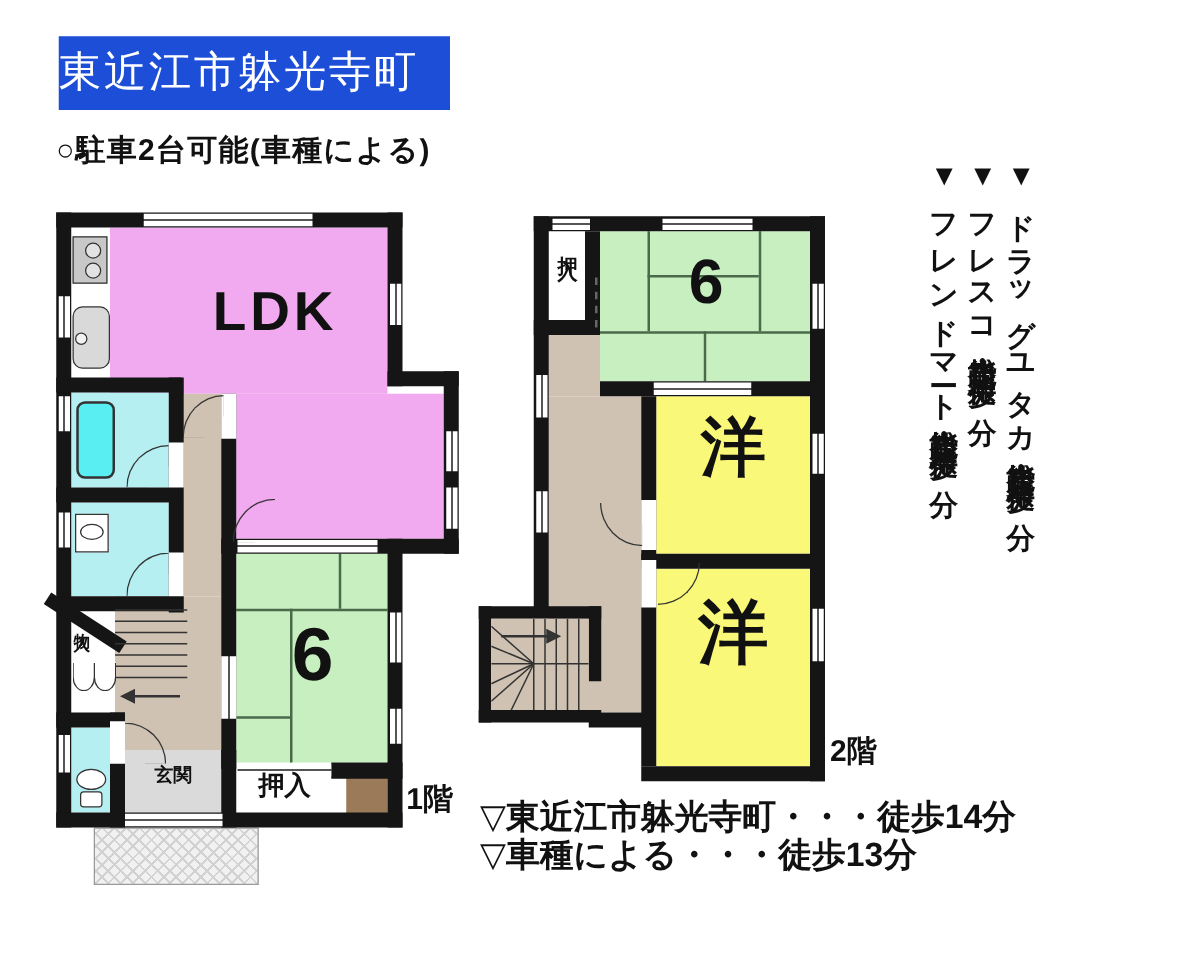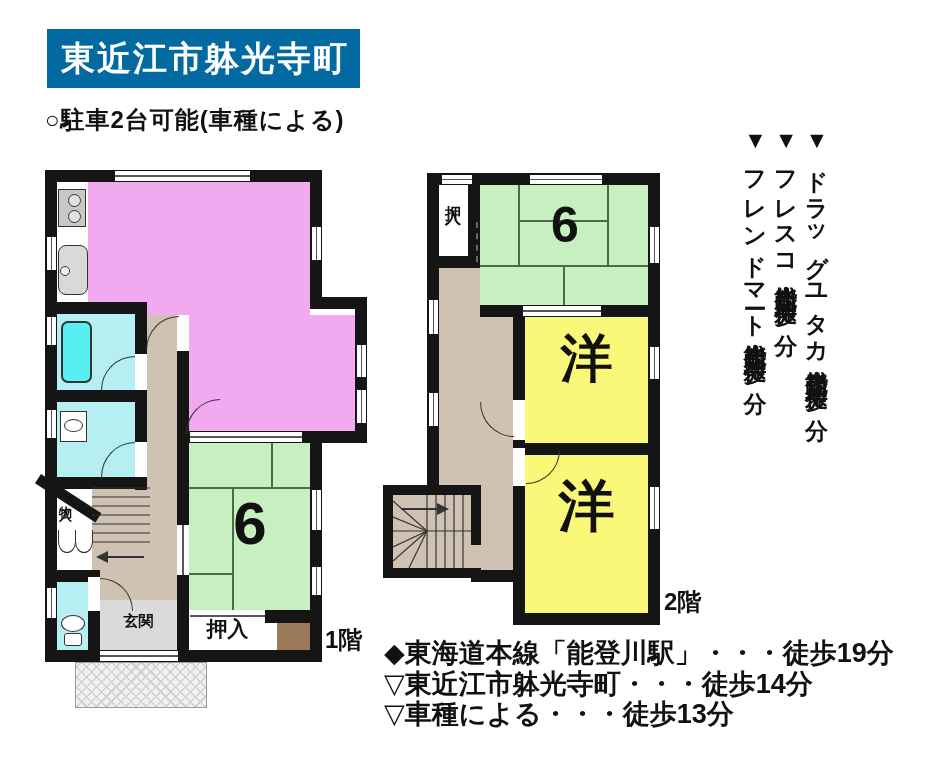--- a/index.html
+++ b/index.html
@@ -11,22 +11,22 @@
   .win{position:absolute;background:linear-gradient(to bottom,#fff 0 42%,#555 42% 58%,#fff 58% 100%);}
   .winv{position:absolute;background:linear-gradient(to right,#fff 0 42%,#555 42% 58%,#fff 58% 100%);}
   .lbl{position:absolute;font-weight:700;color:#111;line-height:1;}
   .arc{position:absolute;}
   .arc-tl{border-top:1.6px solid #333;border-left:1.6px solid #333;border-top-left-radius:100%;}
   .arc-tr{border-top:1.6px solid #333;border-right:1.6px solid #333;border-top-right-radius:100%;}
   .arc-bl{border-bottom:1.6px solid #333;border-left:1.6px solid #333;border-bottom-left-radius:100%;}
   .arc-br{border-bottom:1.6px solid #333;border-right:1.6px solid #333;border-bottom-right-radius:100%;}
   .tl{position:absolute;background:#4a6b4a;}
   .dome{position:absolute;border:1.5px solid #333;border-top:none;border-radius:0 0 50% 50%;background:#fff;}
-  .banner{position:absolute;left:47px;top:29px;width:313px;height:59px;background:#0369a1;color:#fff;
-          font-size:34px;font-weight:700;line-height:59px;padding-left:14px;letter-spacing:2px;box-sizing:border-box;}
+  .banner{position:absolute;left:47px;top:29px;width:313px;height:59px;background:#1d4ed8;color:#fff;
+          font-size:34px;font-weight:400;line-height:59px;letter-spacing:2px;box-sizing:border-box;}
   .parking{position:absolute;left:45px;top:104px;font-size:24px;font-weight:700;letter-spacing:1px;}
   .vtext{position:absolute;left:712px;top:127px;width:120px;height:505px;writing-mode:vertical-rl;
          text-orientation:mixed;font-size:23px;font-weight:700;letter-spacing:2px;line-height:1.34;}
   .access{position:absolute;left:384px;top:638px;font-size:27px;font-weight:700;line-height:1.13;}
   .hatch{position:absolute;background-color:#f1f1f1;border:1px solid #999;
          background-image:repeating-linear-gradient(45deg,#d2d2d2 0 1.5px,transparent 1.5px 7px),
                           repeating-linear-gradient(-45deg,#d2d2d2 0 1.5px,transparent 1.5px 7px);}
   svg line{stroke:#333;stroke-width:1.2;}
 </style>
 </head>
@@ -120,20 +120,21 @@
       <line x1="0" y1="18" x2="58" y2="18"></line>
     <line x1="0" y1="27" x2="58" y2="27"></line>
       <line x1="0" y1="36" x2="58" y2="36"></line>
     <line x1="0" y1="45" x2="58" y2="45"></line>
       <line x1="0" y1="54" x2="58" y2="54"></line>
     <line x1="0" y1="63" x2="58" y2="63"></line>
     <line x1="14" y1="78" x2="52" y2="78" style="stroke-width:2"></line>
     <polygon points="4,78 16,72 16,84" fill="#333"></polygon>
   </svg>
 
+  <div class="lbl" style="left:140px;top:228px;width:160px;text-align:center;font-size:44px;letter-spacing:3px;">LDK</div>
   <div class="lbl" style="left:200px;top:494px;width:100px;text-align:center;font-size:60px;">6</div>
   <div class="lbl" style="left:100px;top:613px;width:77px;text-align:center;font-size:15px;">玄関</div>
   <div class="lbl" style="left:190px;top:618px;width:75px;text-align:center;font-size:21px;">押入</div>
   <div class="lbl" style="left:59px;top:496px;font-size:13px;writing-mode:vertical-rl;letter-spacing:1px;">物入</div>
   <div class="lbl" style="left:325px;top:628px;font-size:24px;">1階</div>
 
   <div class="room" style="left:439px;top:185px;width:29px;height:71px;background:#fff;"></div>
   <div class="room" style="left:480px;top:185px;width:168px;height:120px;background:#C8EFC0;"></div>
   <div class="room" style="left:439px;top:268px;width:41px;height:49px;background:#CFC2B2;"></div>
   <div class="room" style="left:439px;top:317px;width:74px;height:253px;background:#CFC2B2;"></div>
@@ -200,18 +201,17 @@
   <div class="lbl" style="left:525px;top:478px;width:123px;text-align:center;font-size:56px;">洋</div>
   <div class="lbl" style="left:664px;top:590px;font-size:24px;">2階</div>
 
   <div class="vtext">
     <div>▼ドラッグユタカ能登川店・・・徒歩15分</div>
     <div>▼フレスコ能登川店・・・徒歩17分</div>
     <div>▼フレンドマート能登川店・・・徒歩17分</div>
   </div>
 
   <div class="access">
-    <div>◆東海道本線「能登川駅」・・・徒歩19分</div>
     <div>▽東近江市躰光寺町・・・徒歩14分</div>
     <div>▽車種による・・・徒歩13分</div>
   </div>
 
 </div>
 
 </body></html>

